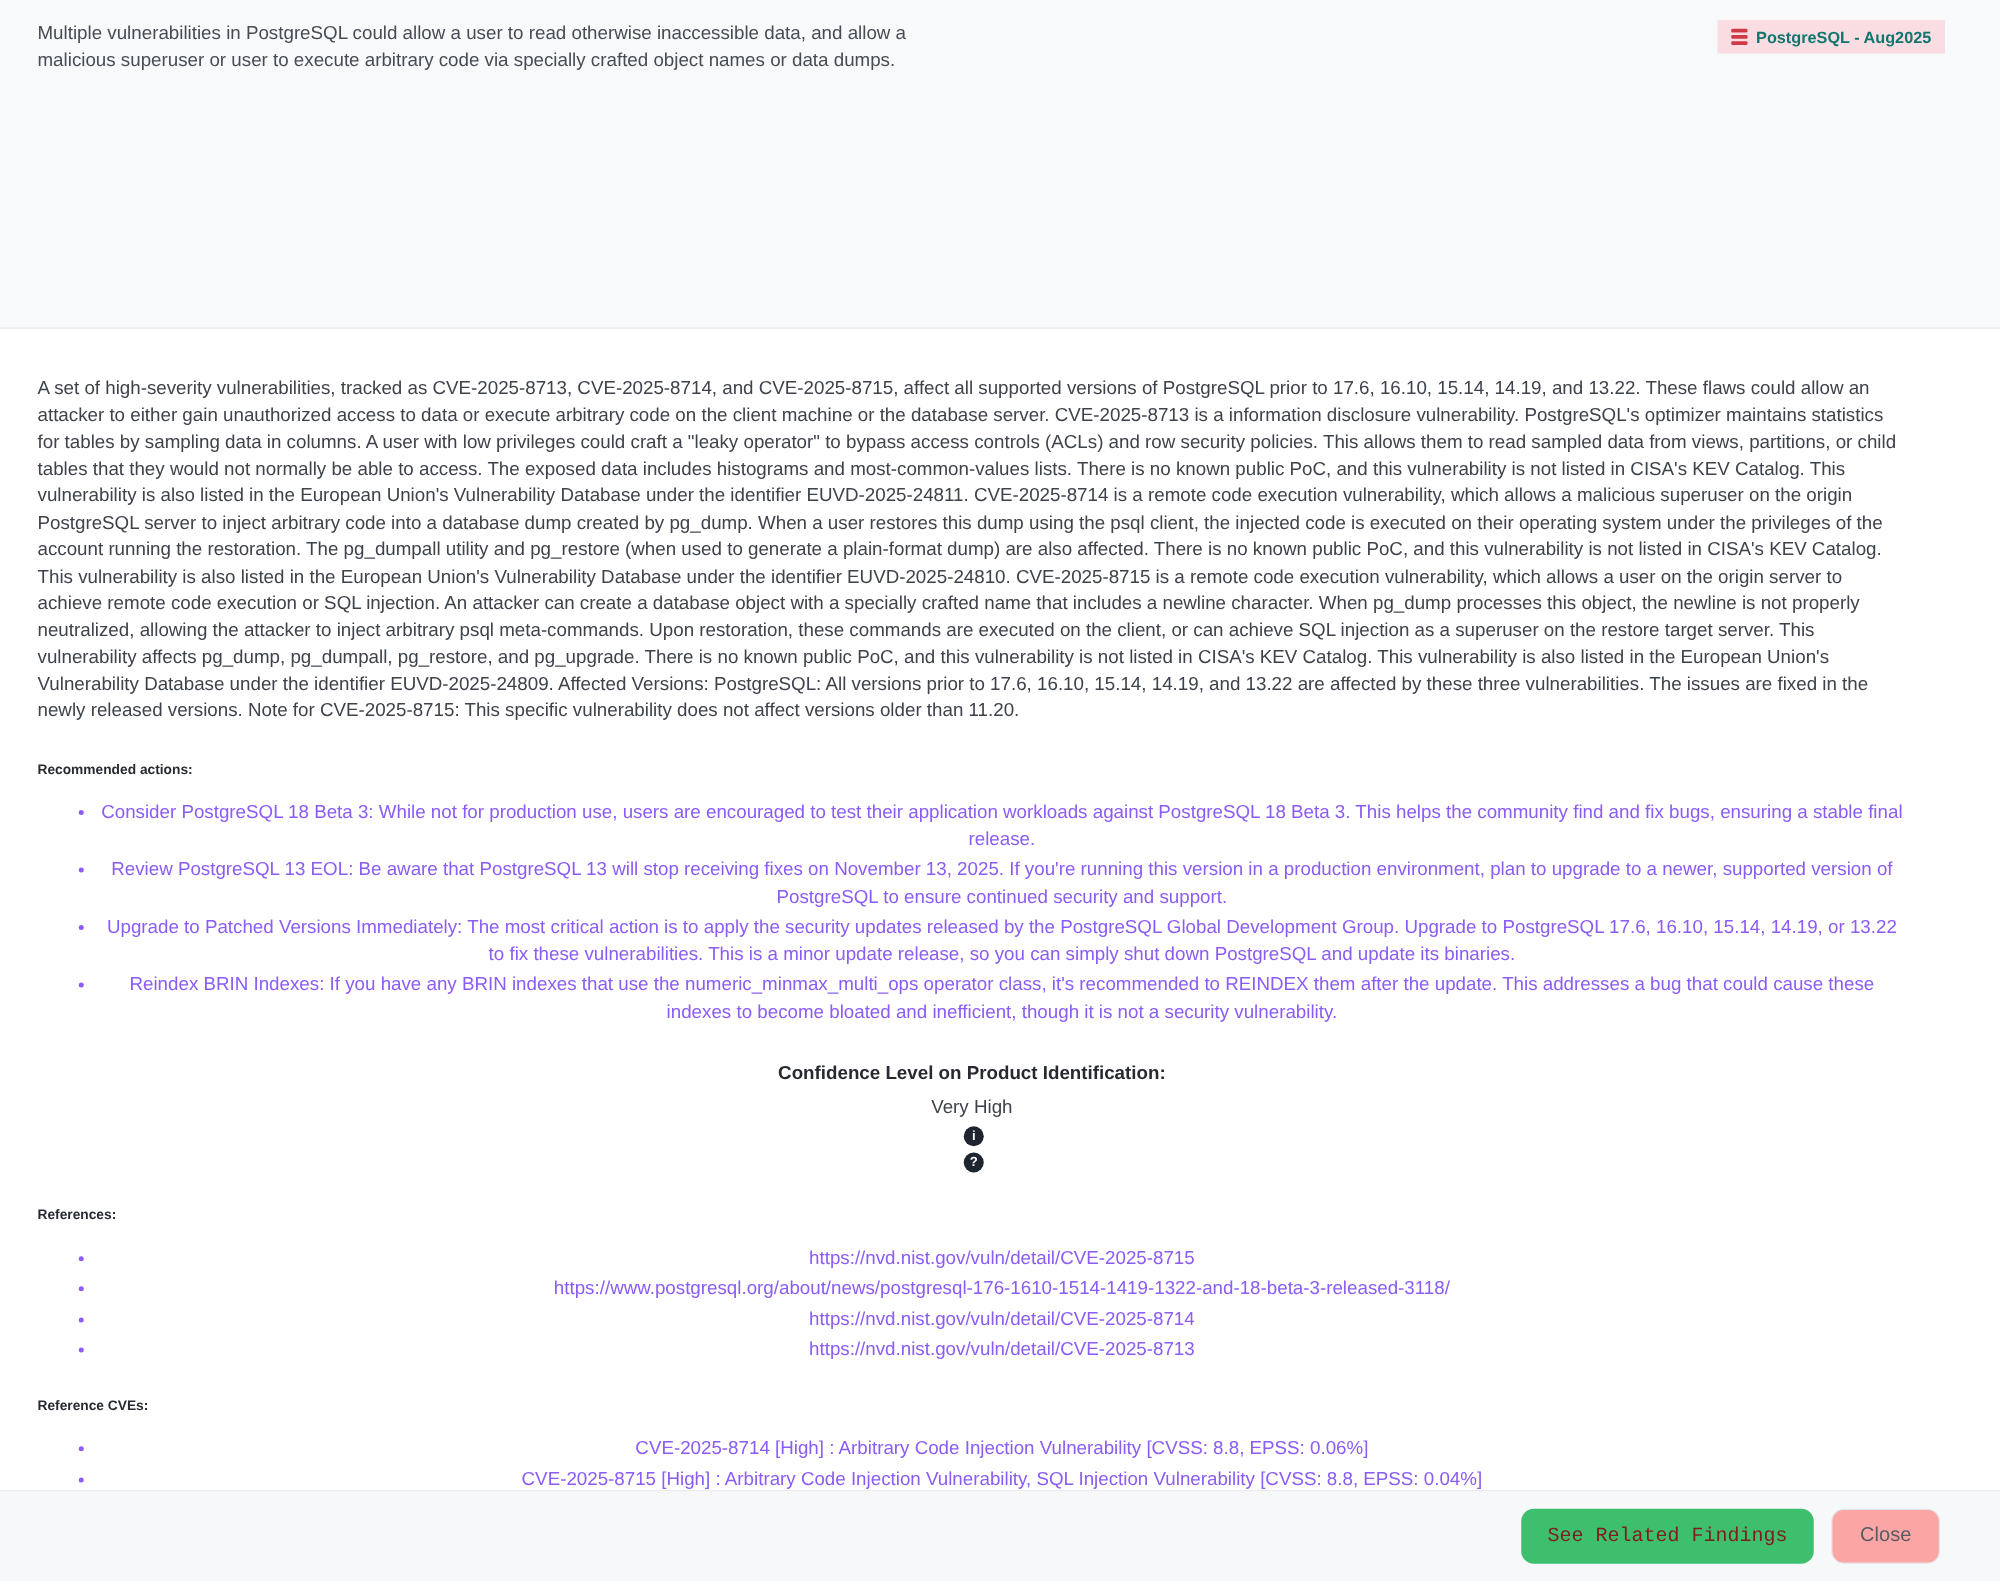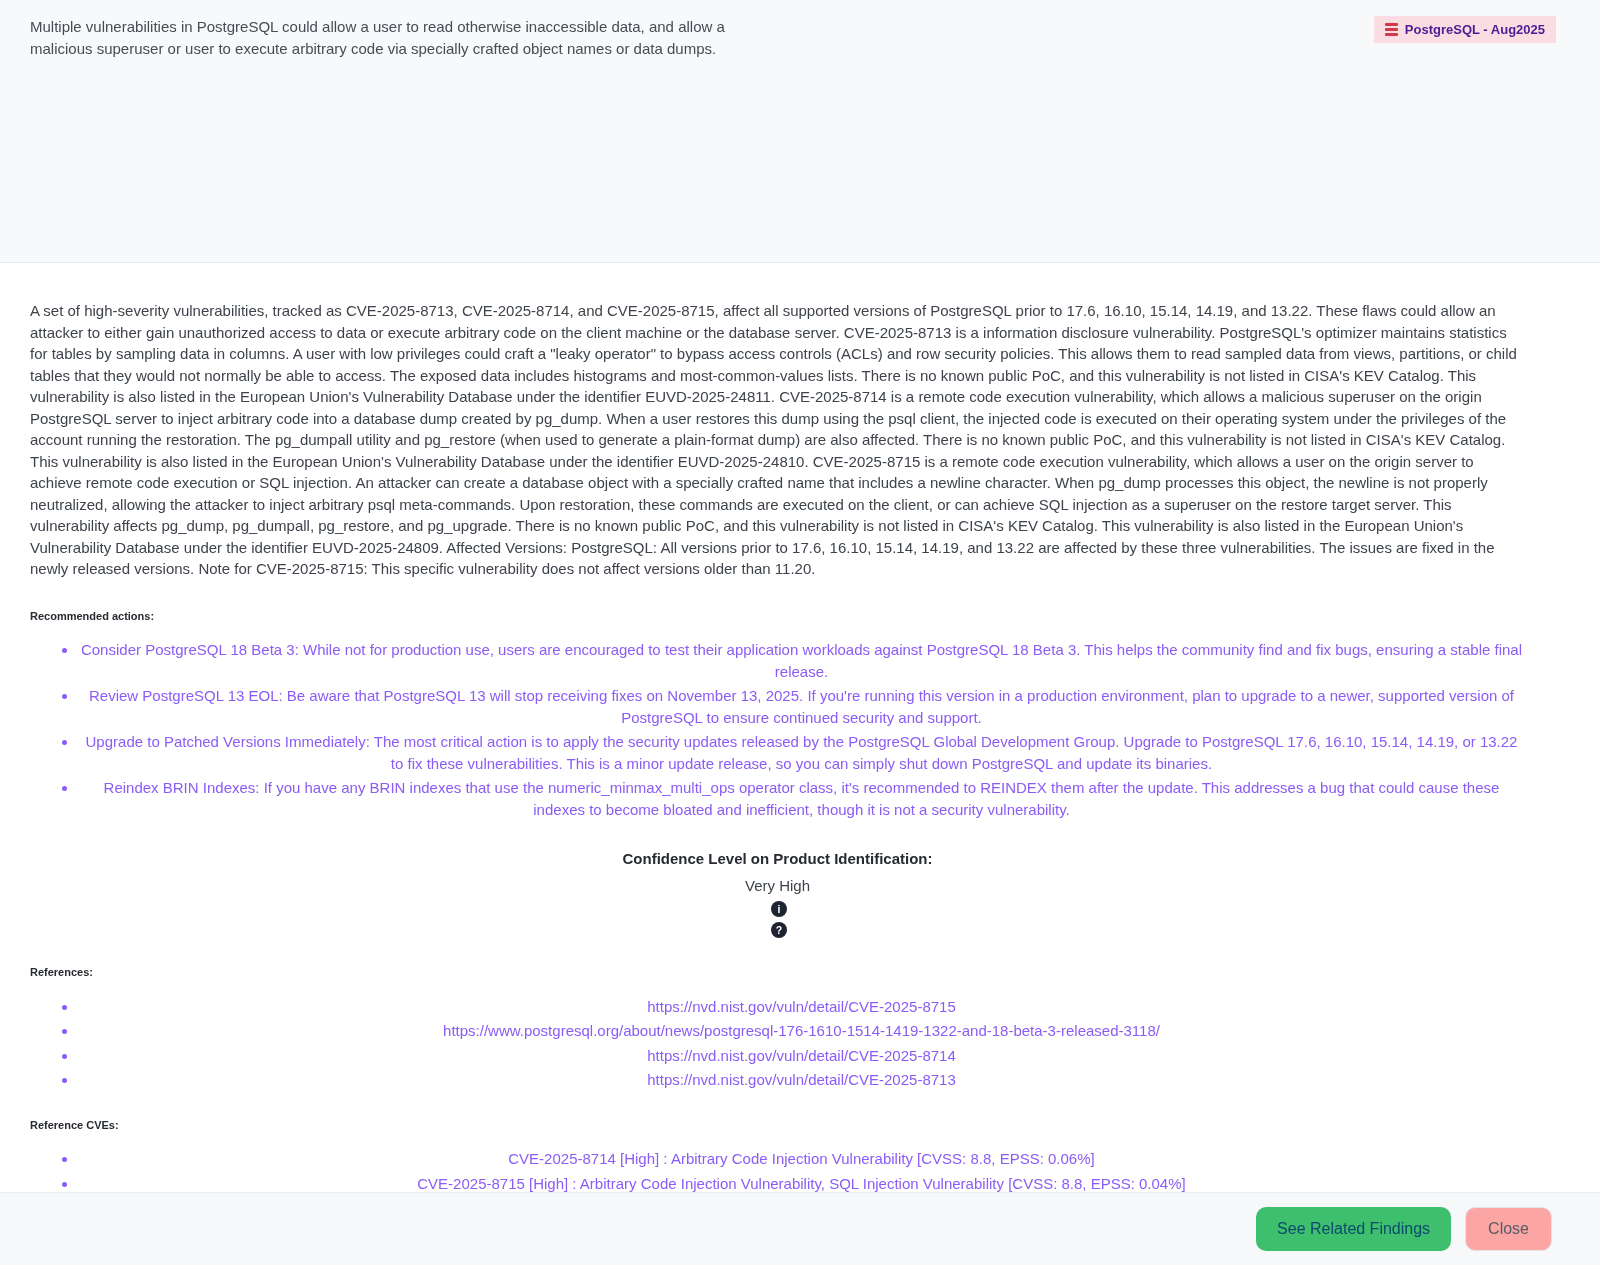--- a/index.html
+++ b/index.html
@@ -31,21 +31,21 @@
   .rb3 { width: 16px; height: 20px; background-color: #8f97a2; }
   .rb4 { width: 30px; height: 26px; background-color: #3d444f; }
   .rb5 { width: 20px; height: 18px; background-color: #b9bfc8; }
   .rb6 { width: 36px; height: 32px; background-color: #e6e8ec; border-radius: 10px; }
   .subtitle {
     margin: 0; font-size: 15px; line-height: 22px; color: #474c54; max-width: 740px;
   }
   .badge {
     position: absolute; top: 16px; right: 44px;
     display: inline-flex; align-items: center; gap: 7px;
-    background: #f9dde2; color: #4c1d95;
+    background: #f9dde2; color: #0f766e;
     border-radius: 0; padding: 6px 11px;
     font-size: 13px; font-weight: 600; cursor: pointer;
   }
   .bars { display: inline-flex; flex-direction: column; gap: 2.5px; }
   .bars i { display: block; width: 13px; height: 2.5px; background: #cf3a48; border-radius: 1px; }
   
   .content { padding: 37px 75px 0 30px; font-size: 15px; line-height: 21.5px; }
   .summary { margin: 0 0 26px 0; color: #3e434b; }
   .section-heading { font-size: 11px; font-weight: bold; color: #272b31; margin: 24px 0 12px 0; }
   ul { margin: 0 0 24px 0; padding-left: 48px; }
@@ -61,21 +61,21 @@
   }
   .date-row { margin-top: 30px; font-size: 15px; color: #3e434b; }
   
   .footer {
     position: absolute; left: 0; right: 0; bottom: 0; height: 73px;
     background: #f7f8fa; border-top: 1px solid #ebecf0;
     display: flex; align-items: center; justify-content: flex-end;
     gap: 14px; padding-right: 48px;
   }
   .btn { font-family: "Liberation Sans", sans-serif; font-size: 16px; border-radius: 10px; cursor: pointer; }
-  .btn-primary { background: #3dbf6d; color: #0c4a6e; border: none; padding: 13px 21px; }
+  .btn-primary { background: #3dbf6d; color: #7f1d1d; border: none; padding: 13px 21px; font-family: Liberation Mono, monospace; }
   .btn-secondary { background: #fca5a5; color: #565b63; border: 1px solid #e3e5e9; padding: 12px 22px; }
 </style>
 </head>
 <body>
 
 <div class="header">
   <div class="badge">
     <span class="bars">
         <i></i>
         <i></i>

